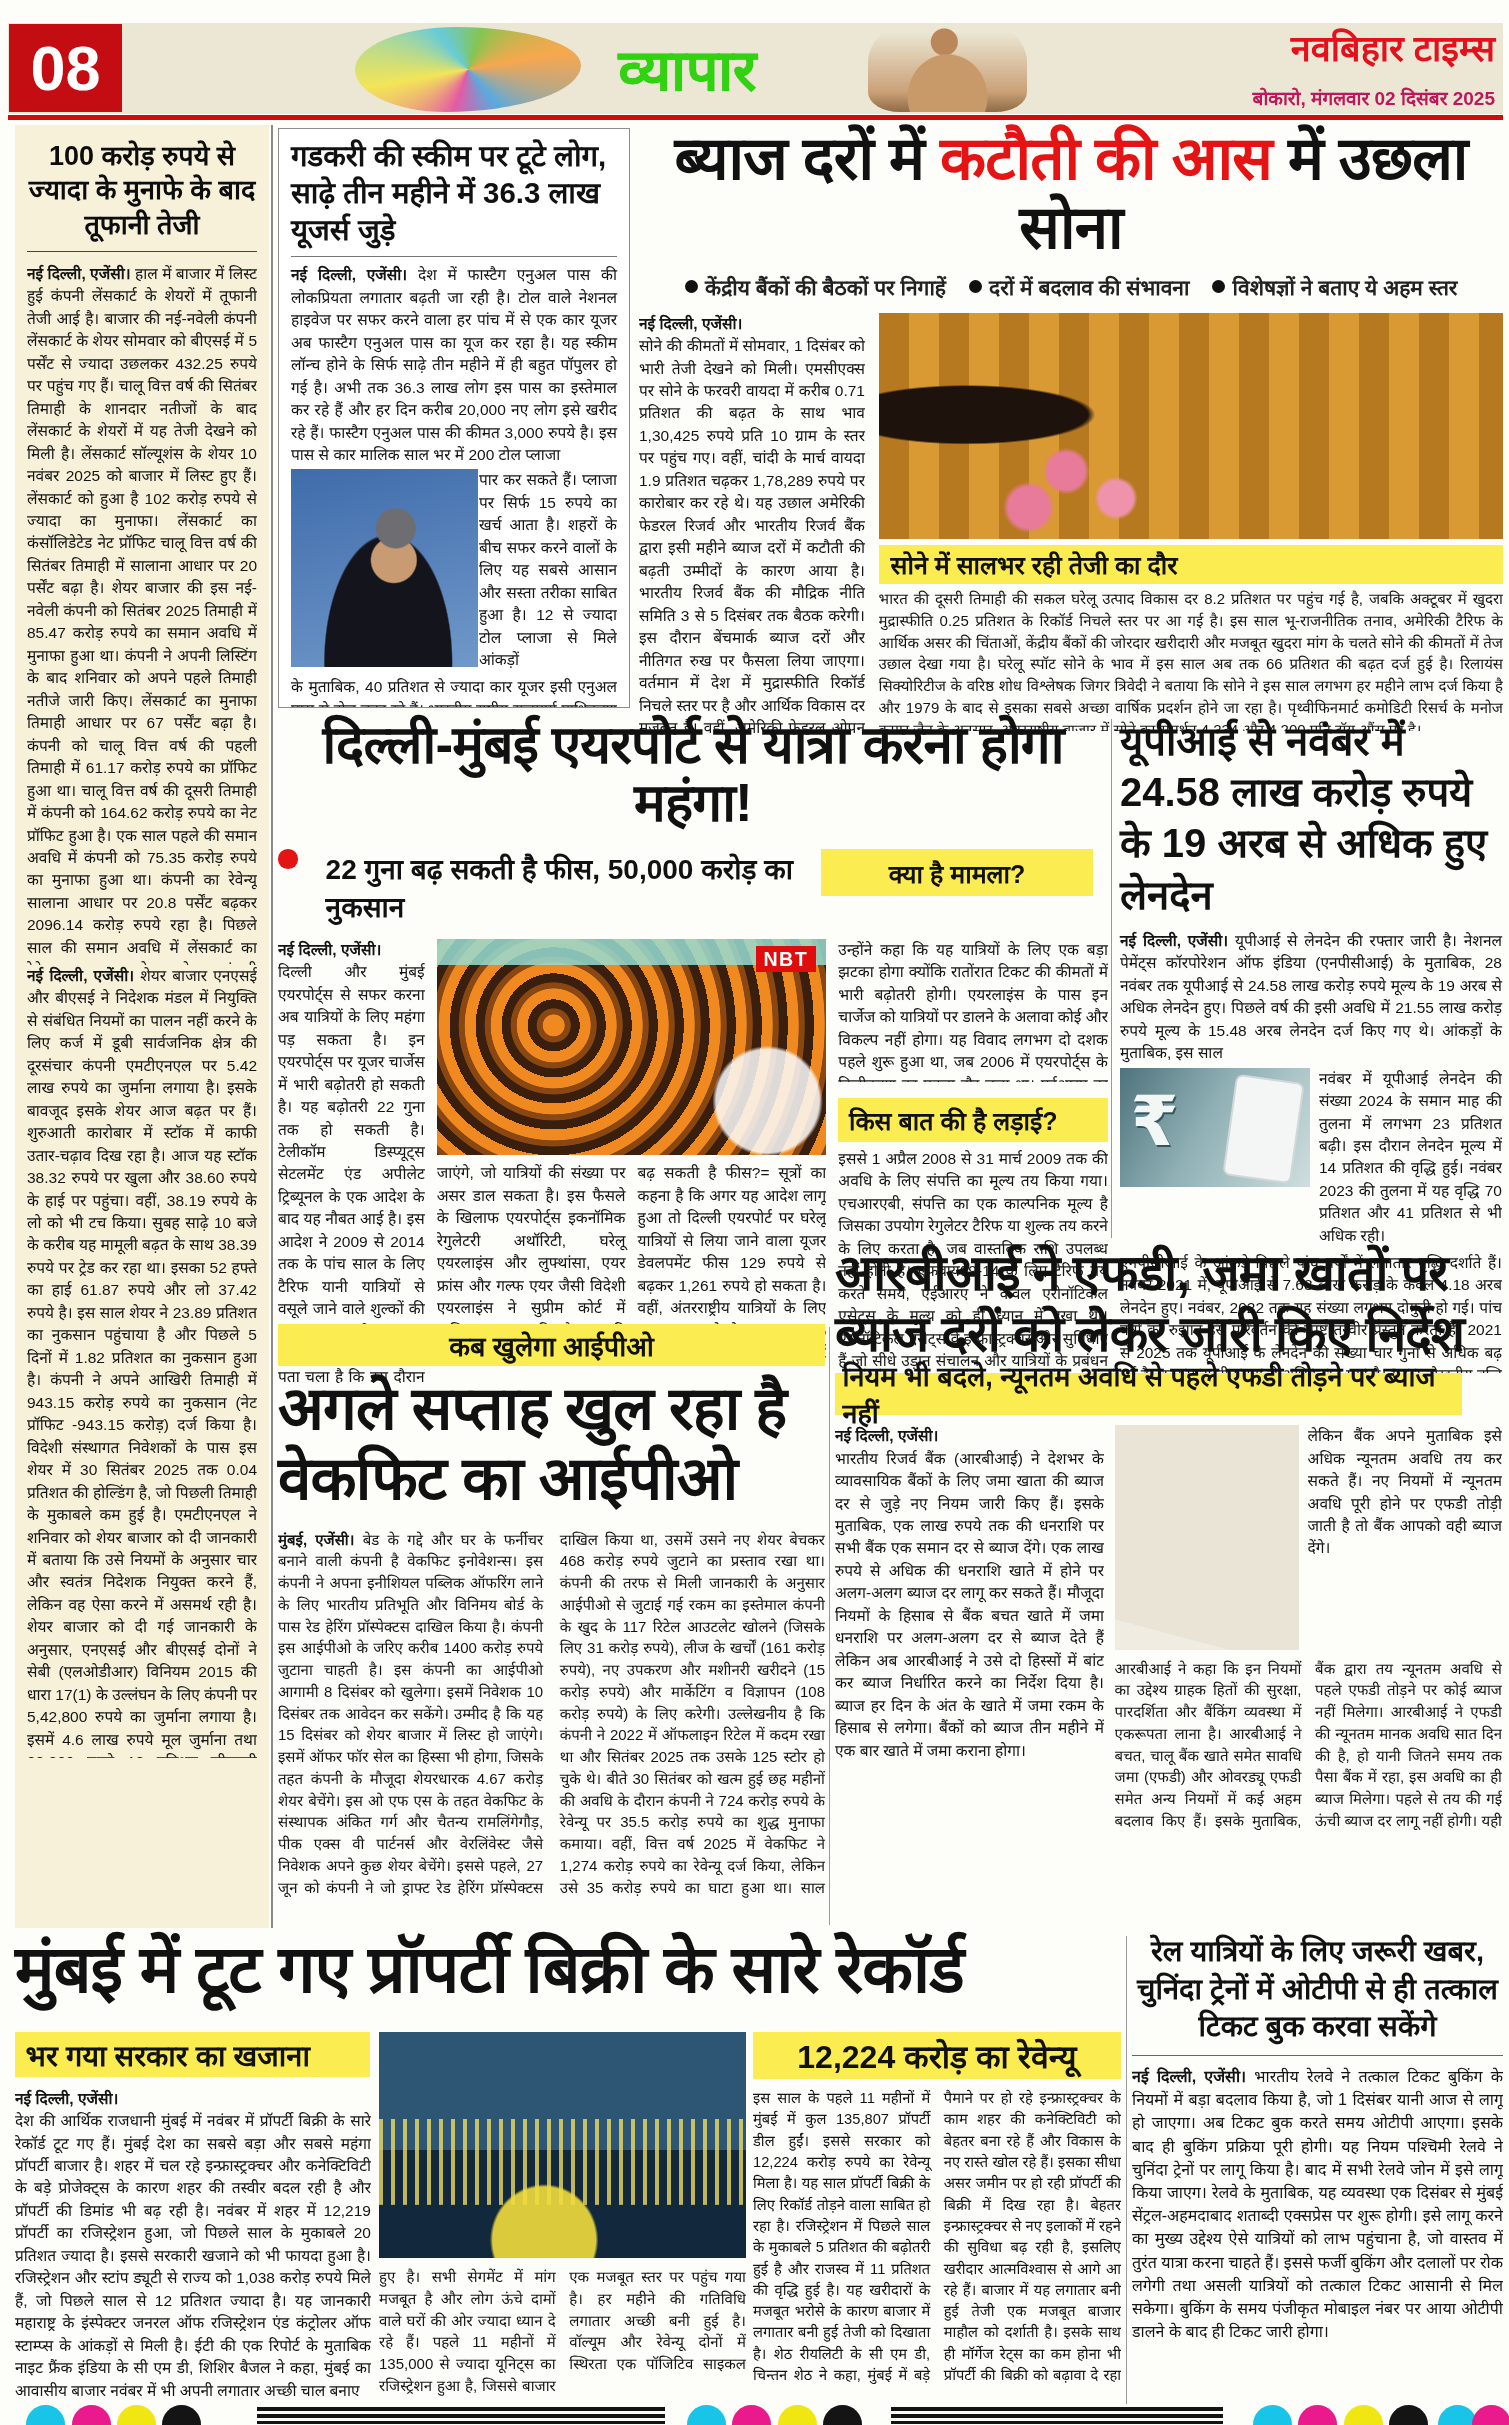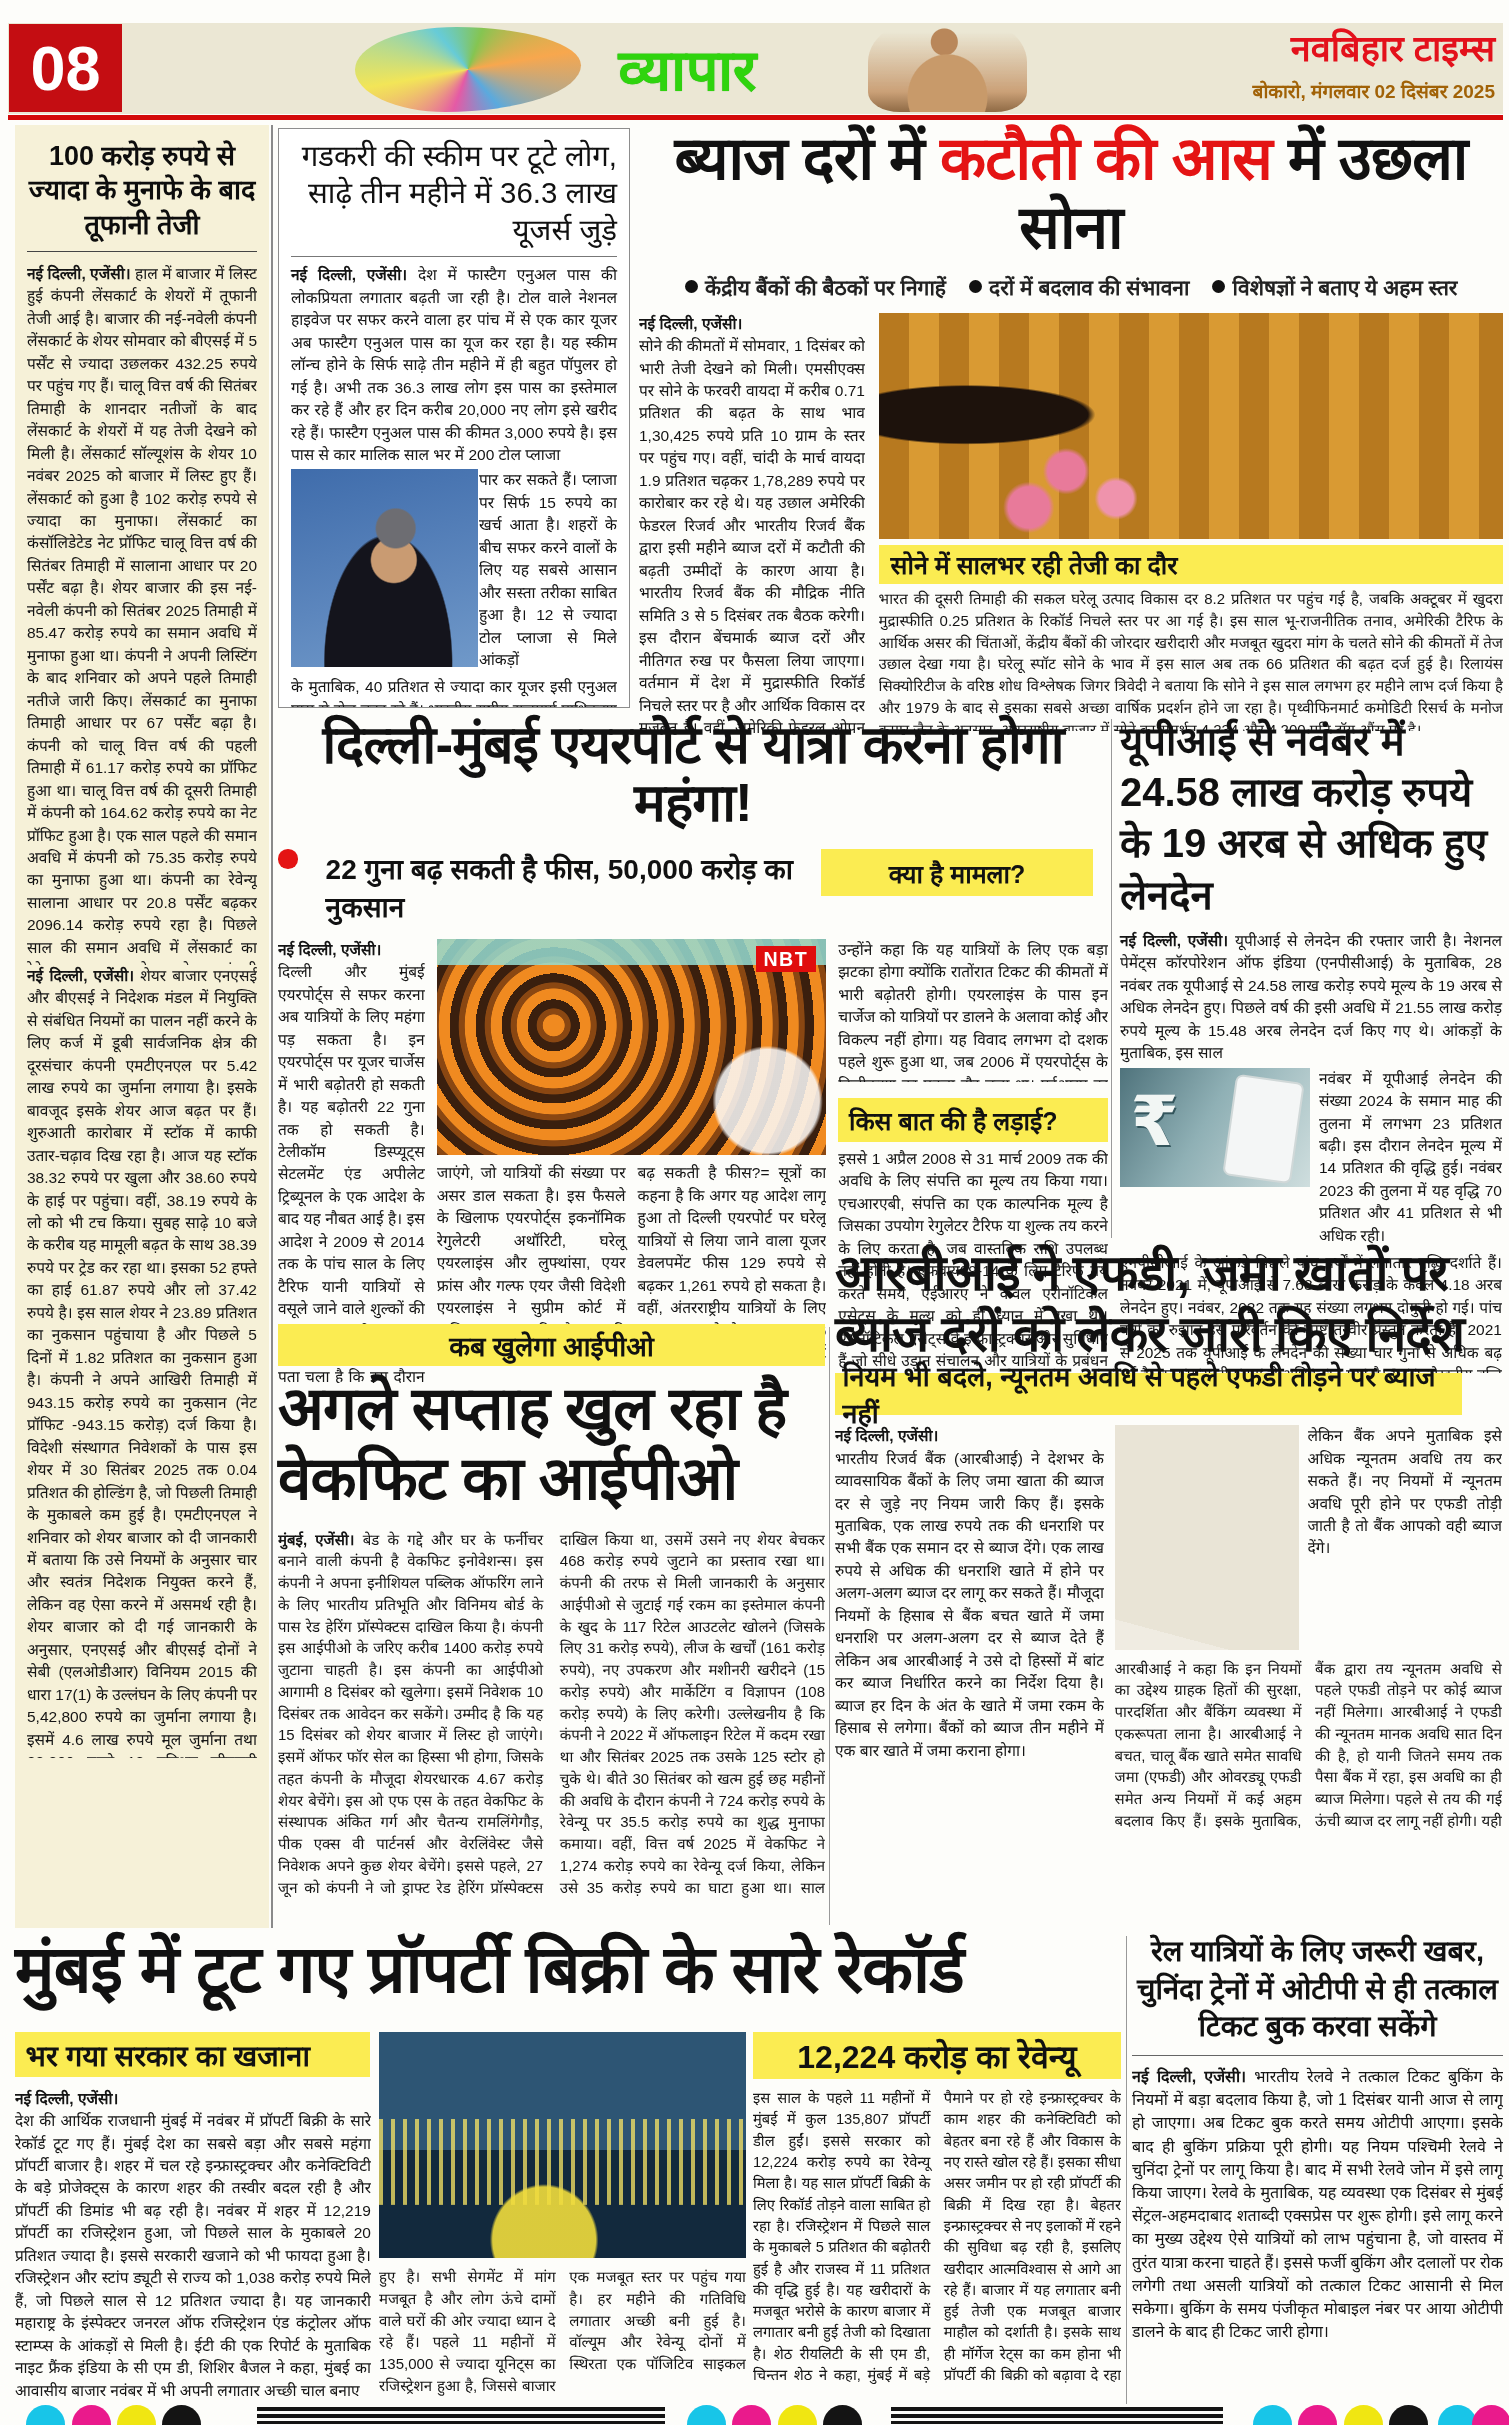--- a/index.html
+++ b/index.html
@@ -19,33 +19,33 @@
     background:conic-gradient(from 20deg,#7ac143,#f9a03f,#4aa3df,#e44aa0,#f3e54a,#58c8d8,#7ac143);opacity:.9;}
   #section-title{left:559px;top:30px;width:257px;height:75px;color:#2fd40e;font-size:57px;font-weight:800;
     display:flex;align-items:center;justify-content:center;text-shadow:0 0 0.8px #1aa000;}
   #statue{left:868px;top:12px;width:159px;height:100px;
     background:radial-gradient(ellipse at 50% 85%,#c89a6a 0 35%,transparent 36%),
                radial-gradient(circle at 48% 30%,#b9875a 0 12%,transparent 13%),
                linear-gradient(180deg,transparent 0 20%,#caa077 80%,#8f6a45);
     border-radius:50% 50% 20% 20%;}
   #masthead{left:1155px;top:30px;width:340px;text-align:right;}
   #paper-name{color:#e3111b;font-size:36px;font-weight:800;line-height:1.05;}
-  #paper-date{color:#a16207;font-size:19px;font-weight:bold;margin-top:10px;}
+  #paper-date{color:#be185d;font-size:19px;font-weight:bold;margin-top:17px;}
   #red-rule{left:7.5px;top:115px;width:1495px;height:5.3px;background:#d40a0a;}
   
   #left-col{left:15px;top:125px;width:254px;height:1803px;background:#f6f1d8;padding:13.6px 12px;}
   .colhead{font-size:27px;font-weight:800;text-align:center;line-height:1.28;color:#0d0d0d;
     border-bottom:1.5px solid #444;padding-bottom:9px;margin-bottom:10.6px;}
   #lenskart-body{height:702px;}
   #mtnl-head{margin-top:19.6px;}
   #mtnl-body{height:793px;}
   #v-rule-1{left:271px;top:125px;width:1.5px;height:1803px;background:#8a8a8a;}
   
   #gadkari{left:278px;top:128px;width:352px;height:580px;background:#fff;border:1.5px solid #8d8d8d;padding:9px 12px;overflow:hidden;}
-  #gadkari-head{font-size:29.4px;font-weight:400;text-align:right;line-height:1.25;border-bottom:1.5px solid #777;
+  #gadkari-head{font-size:29.4px;font-weight:700;text-align:left;line-height:1.25;border-bottom:1.5px solid #777;
     padding-bottom:7.5px;margin-bottom:7.5px;}
   #gadkari-photorow{display:flex;gap:1px;margin-top:3px;}
   #gadkari-photo{width:187px;height:198px;flex:0 0 auto;
     background:radial-gradient(circle at 56% 30%,#6d6d72 0 11%,transparent 12%),
                radial-gradient(circle at 55% 46%,#c99b72 0 15%,transparent 16%),
                radial-gradient(ellipse at 52% 98%,#14141c 0 46%,transparent 47%),
                linear-gradient(165deg,#3f6cab,#5c86bd 60%,#7099c9);}
   #gadkari-side{flex:1;}
   
   #gold{left:639px;top:124px;width:864px;height:584px;}

